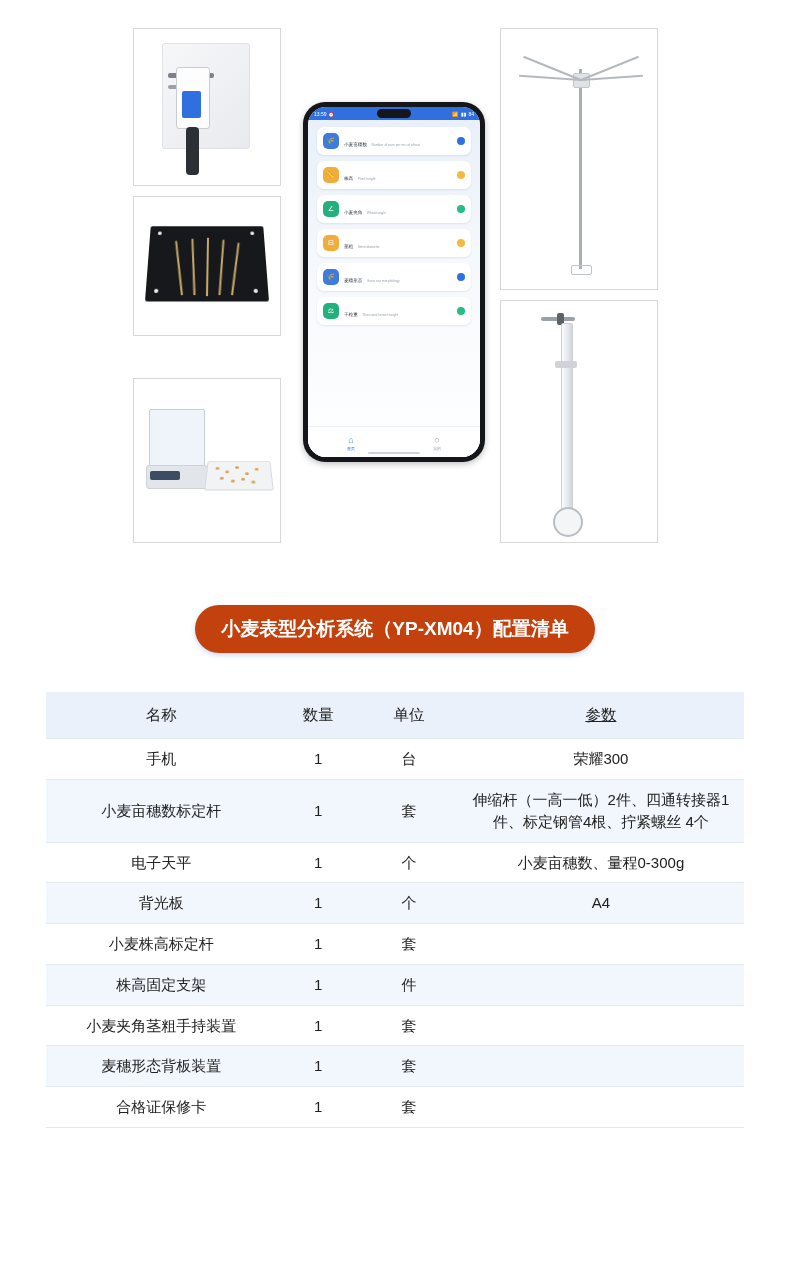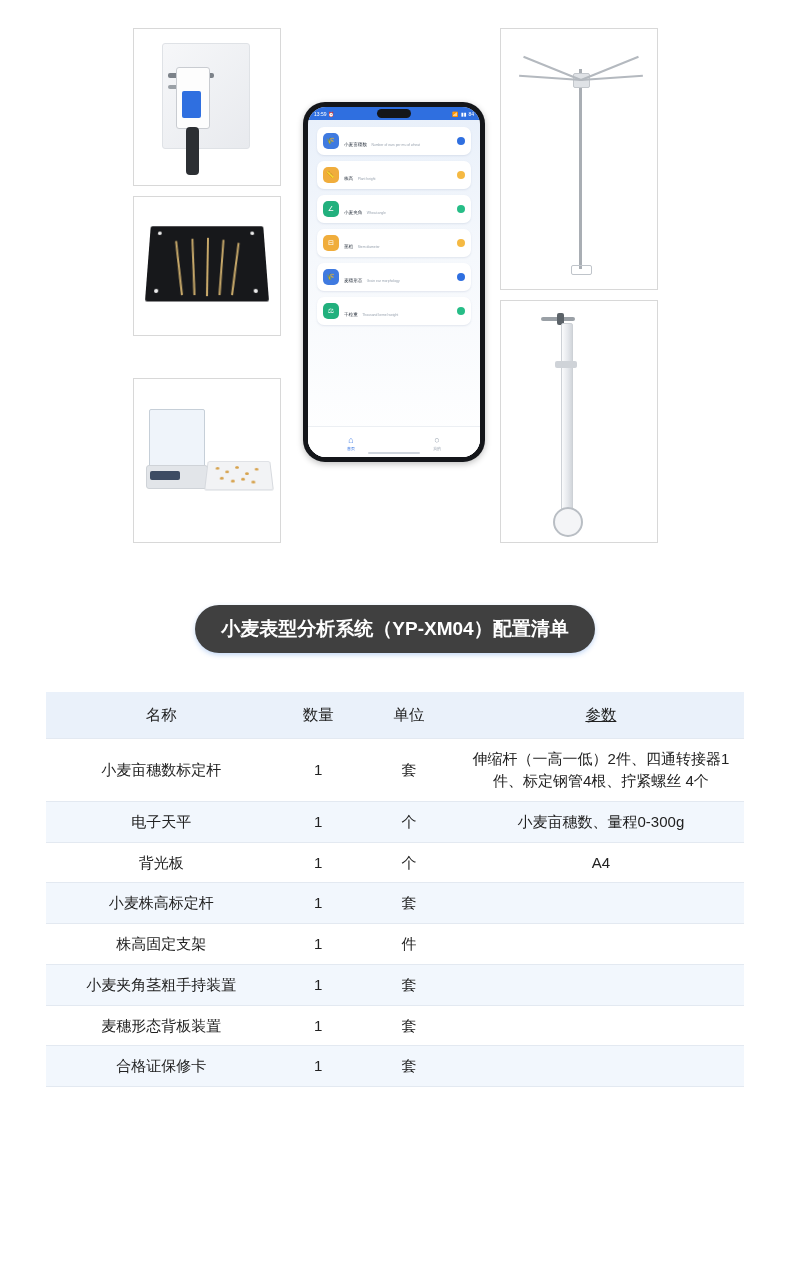--- a/index.html
+++ b/index.html
@@ -315,21 +315,21 @@
 
   
   .banner-wrap {
     position: absolute;
     left: 0; top: 605px;
     width: 790px;
     display: flex;
     justify-content: center;
   }
   .banner {
-    background: #404040;
+    background: #c2410c;
     color: #ffffff;
     font-size: 19px;
     font-weight: bold;
     padding: 11px 26px;
     border-radius: 24px;
     white-space: nowrap;
     box-shadow: 0 2px 5px rgba(21,101,216,0.25);
   }
 
   
@@ -524,20 +524,26 @@
     <thead>
       <tr>
         <th class="col-name">名称</th>
         <th class="col-qty">数量</th>
         <th class="col-unit">单位</th>
         <th class="col-param">参数</th>
       </tr>
     </thead>
     <tbody>
       <tr>
+        <td>手机</td>
+        <td>1</td>
+        <td>台</td>
+        <td>荣耀300</td>
+      </tr>
+      <tr>
         <td>小麦亩穗数标定杆</td>
         <td>1</td>
         <td>套</td>
         <td>伸缩杆（一高一低）2件、四通转接器1件、标定钢管4根、拧紧螺丝 4个</td>
       </tr>
       <tr>
         <td>电子天平</td>
         <td>1</td>
         <td>个</td>
         <td>小麦亩穗数、量程0-300g</td>

